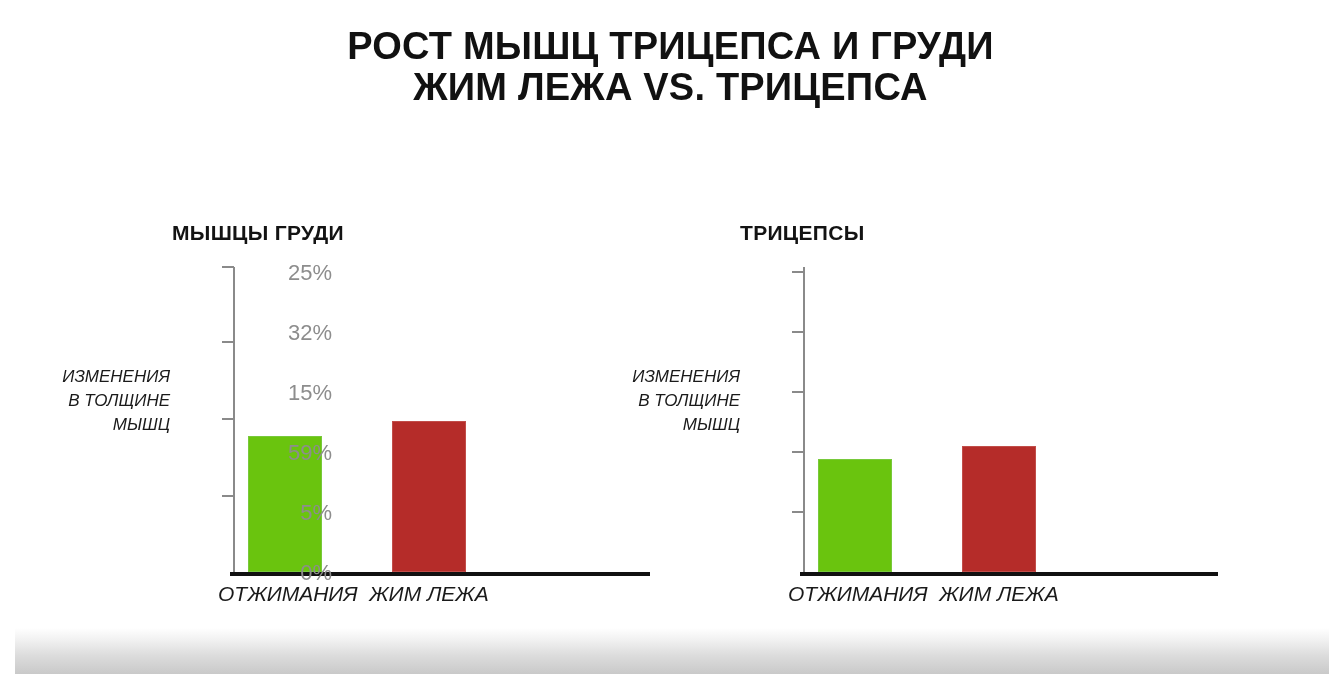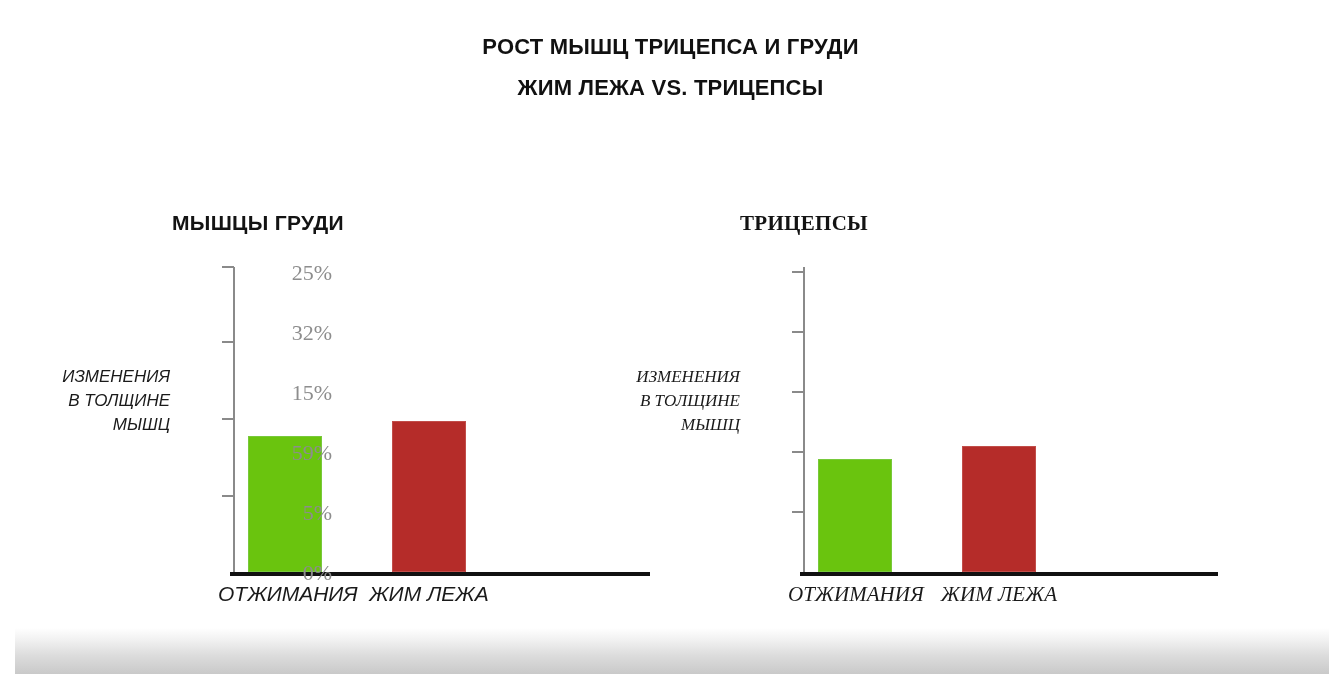--- a/index.html
+++ b/index.html
@@ -17,43 +17,43 @@
   }
 
   
   #slide-title {
     position: absolute;
     left: 0;
     top: 26px;
     width: 1341px;
     text-align: center;
     font-weight: bold;
-    font-size: 22px;
+    font-size: 38px;
     line-height: 41px;
     letter-spacing: 0.2px;
     color: #111111;
   }
   #slide-title .title-line {
     display: block;
     white-space: nowrap;
   }
 
   
   .chart-panel {
     position: absolute;
     top: 0;
     height: 674px;
     width: 670px;
   }
   #panel-chest { left: 0px; }
-  #panel-triceps { left: 580px; font-family: Liberation Serif, serif; }
+  #panel-triceps { left: 580px; }
 
   .chart-title {
     position: absolute;
-    top: 211px;
+    top: 221px;
     font-weight: bold;
     font-size: 21px;
     letter-spacing: 0.3px;
     color: #131313;
     white-space: nowrap;
   }
   #panel-chest .chart-title { left: 172px; }
   #panel-triceps .chart-title { left: 160px; }
 
   
@@ -167,21 +167,21 @@
     top: 628px;
     height: 46px;
     background: linear-gradient(to bottom, #ffffff 0%, #f1f1f1 26%, #dcdcdc 60%, #c9c9c9 100%);
   }
 </style>
 </head>
 <body>
 
 <div id="slide-title">
   <span class="title-line">РОСТ МЫШЦ ТРИЦЕПСА И ГРУДИ</span>
-  <span class="title-line">ЖИМ ЛЕЖА VS. ТРИЦЕПСЫ</span>
+  <span class="title-line">ЖИМ ЛЕЖА VS. ТРИЦЕПСА</span>
 </div>
 
 <div class="chart-panel" id="panel-chest">
   <div class="chart-title">МЫШЦЫ ГРУДИ</div>
 
   <div class="axis-caption">
     <span>ИЗМЕНЕНИЯ</span>
     <span>В ТОЛЩИНЕ</span>
     <span>МЫШЦ</span>
   </div>

